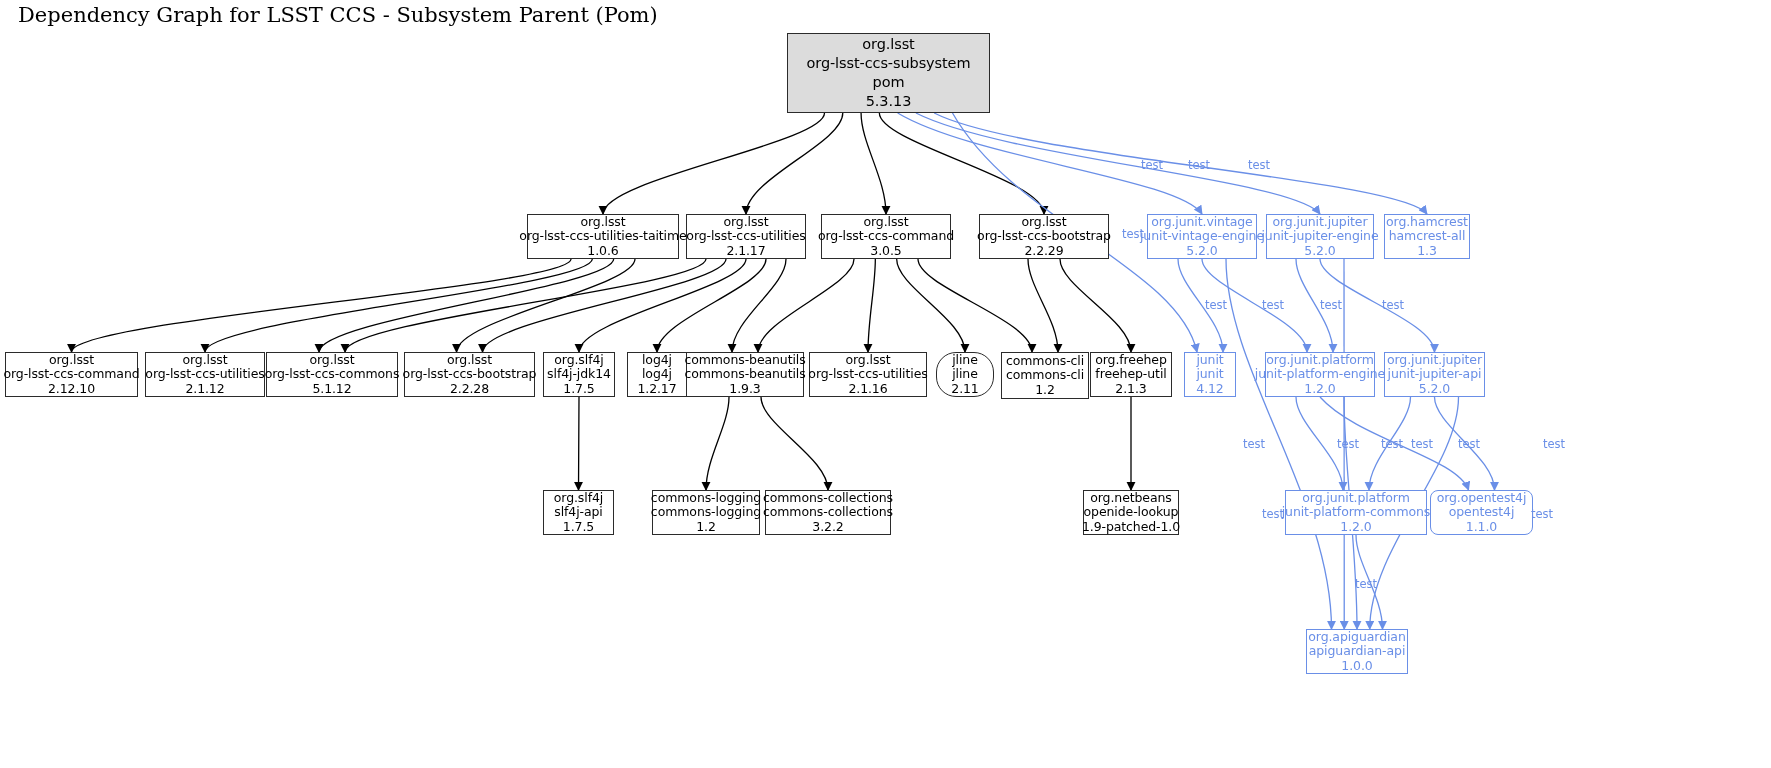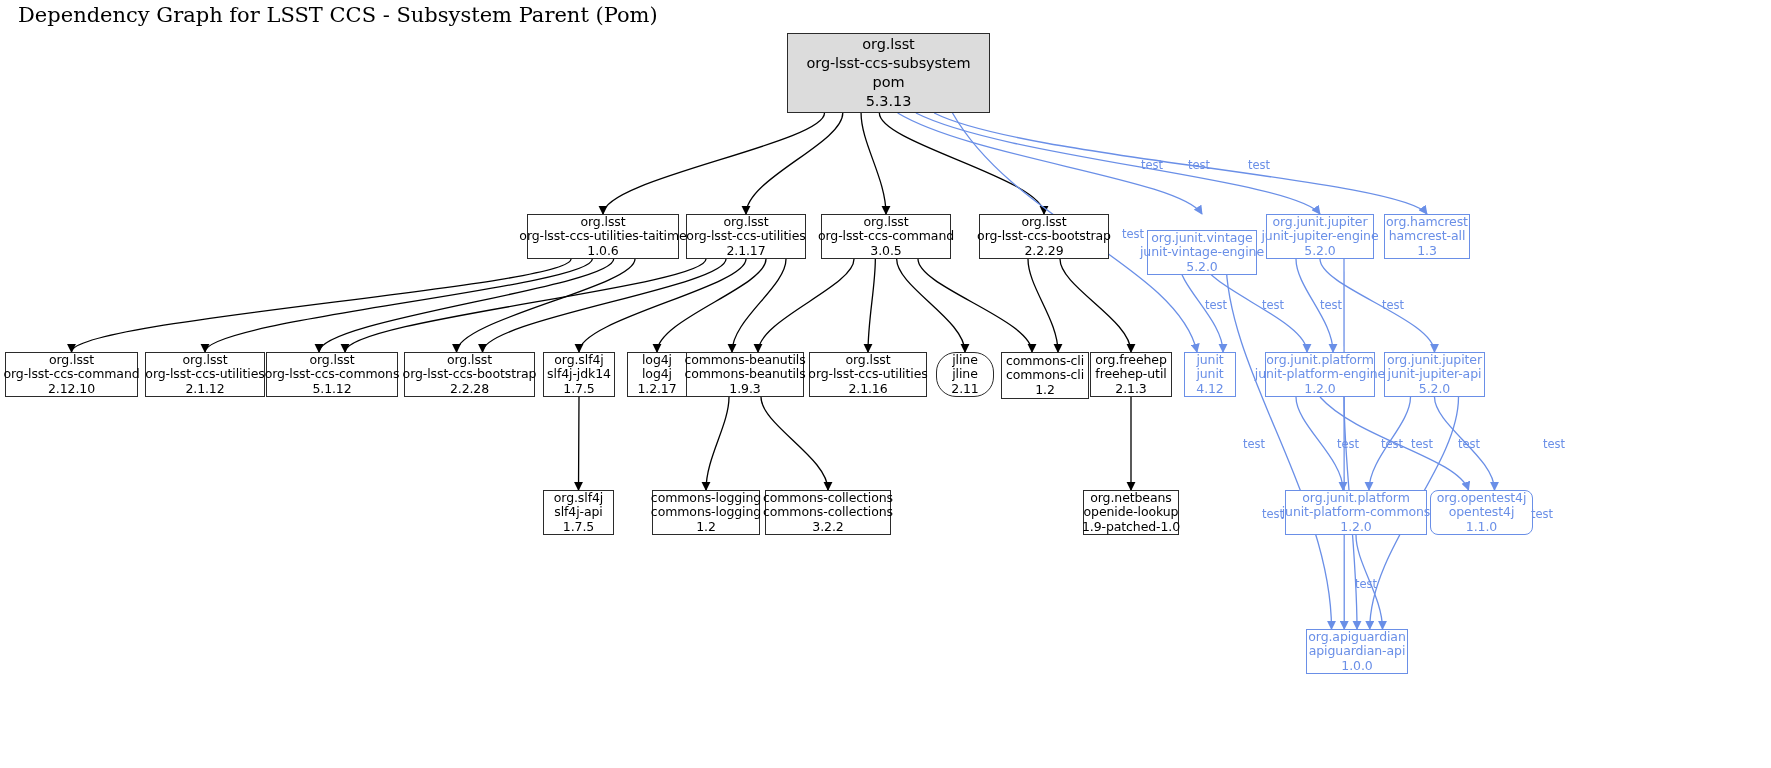--- a/index.html
+++ b/index.html
@@ -156,21 +156,21 @@
       <div class="node" style="left: 821px; top: 214px; width: 130px; height: 45px;">
         <span class="ln">org.lsst</span>
         <span class="ln">org-lsst-ccs-command</span>
         <span class="ln">3.0.5</span>
       </div>
       <div class="node" style="left: 979px; top: 214px; width: 130px; height: 45px;">
         <span class="ln">org.lsst</span>
         <span class="ln">org-lsst-ccs-bootstrap</span>
         <span class="ln">2.2.29</span>
       </div>
-      <div class="node test" style="left: 1147px; top: 214px; width: 110px; height: 45px; margin-top: 16px;">
+      <div class="node test" style="left: 1147px; top: 214px; width: 110px; height: 45px;">
         <span class="ln">org.junit.vintage</span>
         <span class="ln">junit-vintage-engine</span>
         <span class="ln">5.2.0</span>
       </div>
       <div class="node test" style="left: 1266px; top: 214px; width: 108px; height: 45px;">
         <span class="ln">org.junit.jupiter</span>
         <span class="ln">junit-jupiter-engine</span>
         <span class="ln">5.2.0</span>
       </div>
       <div class="node test" style="left: 1384px; top: 214px; width: 86px; height: 45px;">

